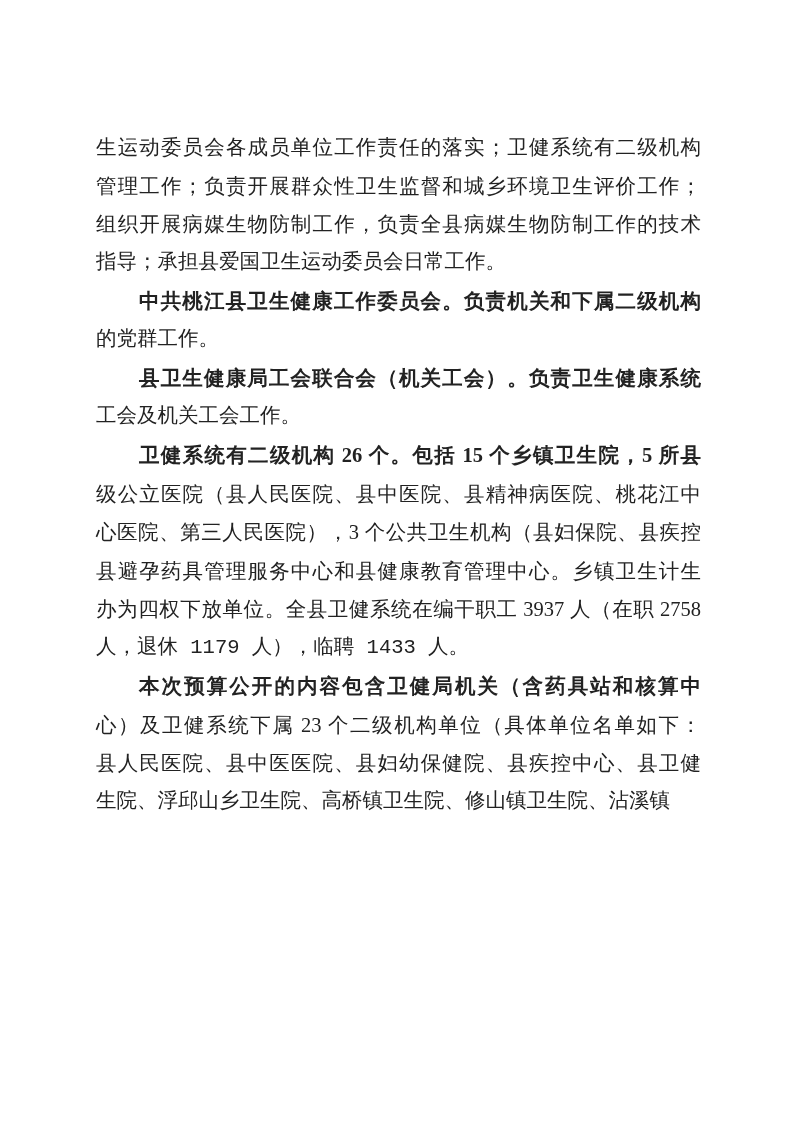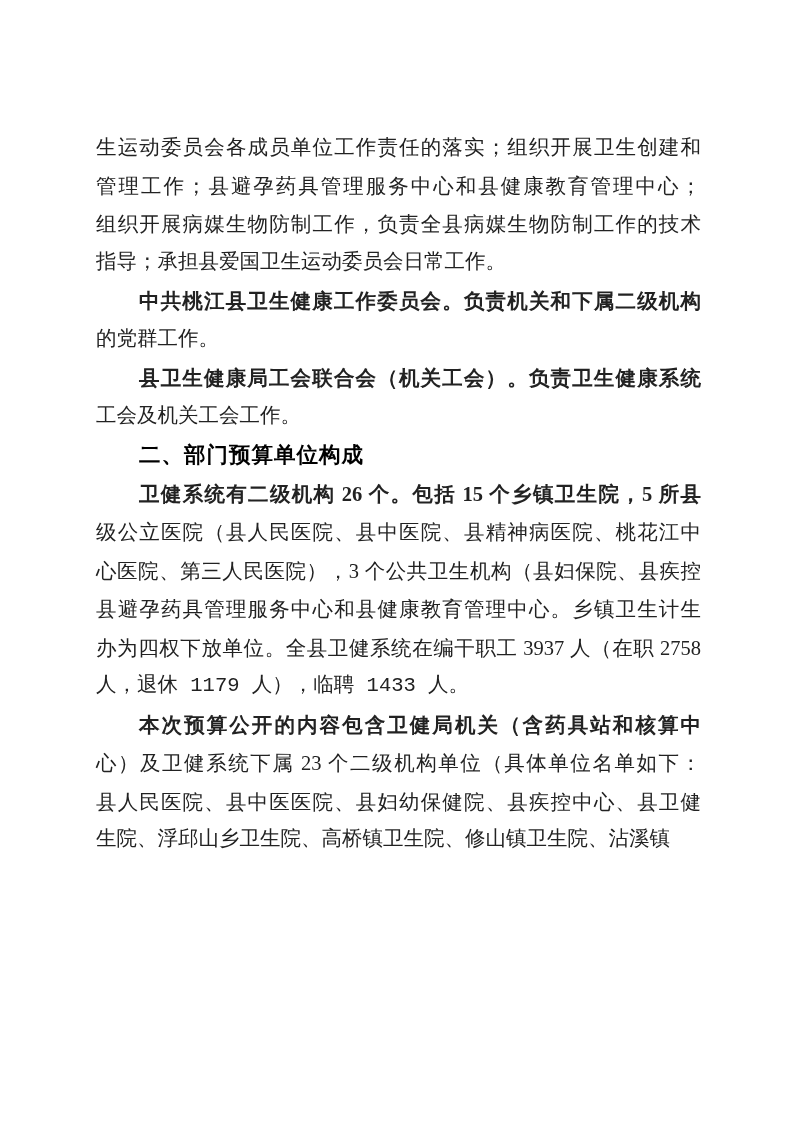--- a/index.html
+++ b/index.html
@@ -50,35 +50,32 @@
     text-align-last: left;
     letter-spacing: 1px;
   }
 </style>
 </head>
 <body>
 
 <div class="page">
   <div class="content" id="doc-content">
       <div class="paragraph">
-        <div class="line">生运动委员会各成员单位工作责任的落实；组织开展卫生创建和</div>
-        <div class="line">管理工作；县避孕药具管理服务中心和县健康教育管理中心；</div>
+        <div class="line">生运动委员会各成员单位工作责任的落实；卫健系统有二级机构</div>
+        <div class="line">管理工作；负责开展群众性卫生监督和城乡环境卫生评价工作；</div>
         <div class="line">组织开展病媒生物防制工作，负责全县病媒生物防制工作的技术</div>
         <div class="line para-end">指导；承担县爱国卫生运动委员会日常工作。</div>
       </div>
       <div class="paragraph">
         <div class="line indent">中共桃江县卫生健康工作委员会。负责机关和下属二级机构</div>
         <div class="line para-end">的党群工作。</div>
       </div>
       <div class="paragraph">
         <div class="line indent">县卫生健康局工会联合会（机关工会）。负责卫生健康系统</div>
         <div class="line para-end">工会及机关工会工作。</div>
-      </div>
-      <div class="paragraph heading">
-        <div class="line indent para-end">二、部门预算单位构成</div>
       </div>
       <div class="paragraph">
         <div class="line indent">卫健系统有二级机构 26 个。包括 15 个乡镇卫生院，5 所县</div>
         <div class="line">级公立医院（县人民医院、县中医院、县精神病医院、桃花江中</div>
         <div class="line">心医院、第三人民医院），3 个公共卫生机构（县妇保院、县疾控</div>
         <div class="line">县避孕药具管理服务中心和县健康教育管理中心。乡镇卫生计生</div>
         <div class="line">办为四权下放单位。全县卫健系统在编干职工 3937 人（在职 2758</div>
         <div class="line para-end">人，退休 1179 人），临聘 1433 人。</div>
       </div>
       <div class="paragraph">

